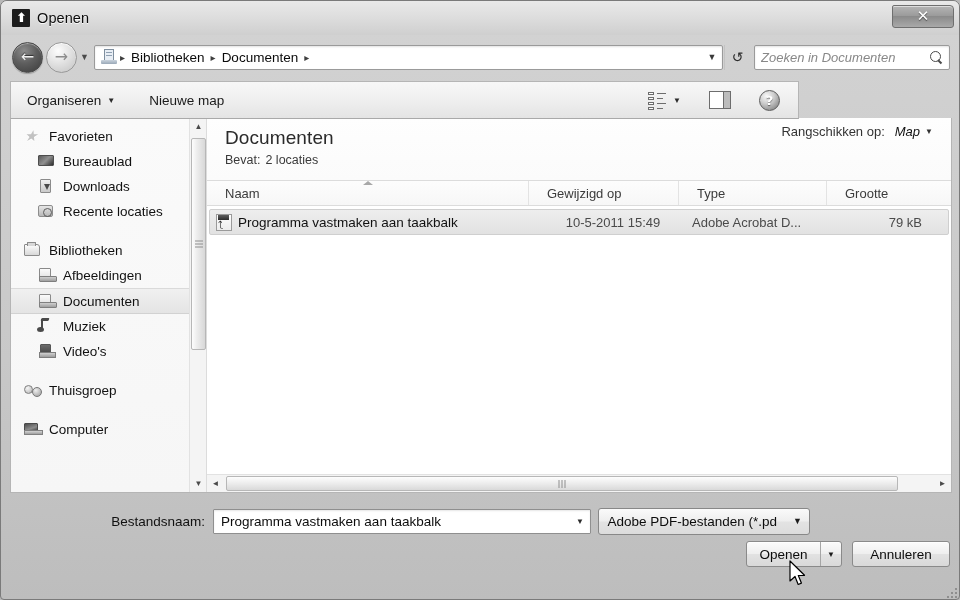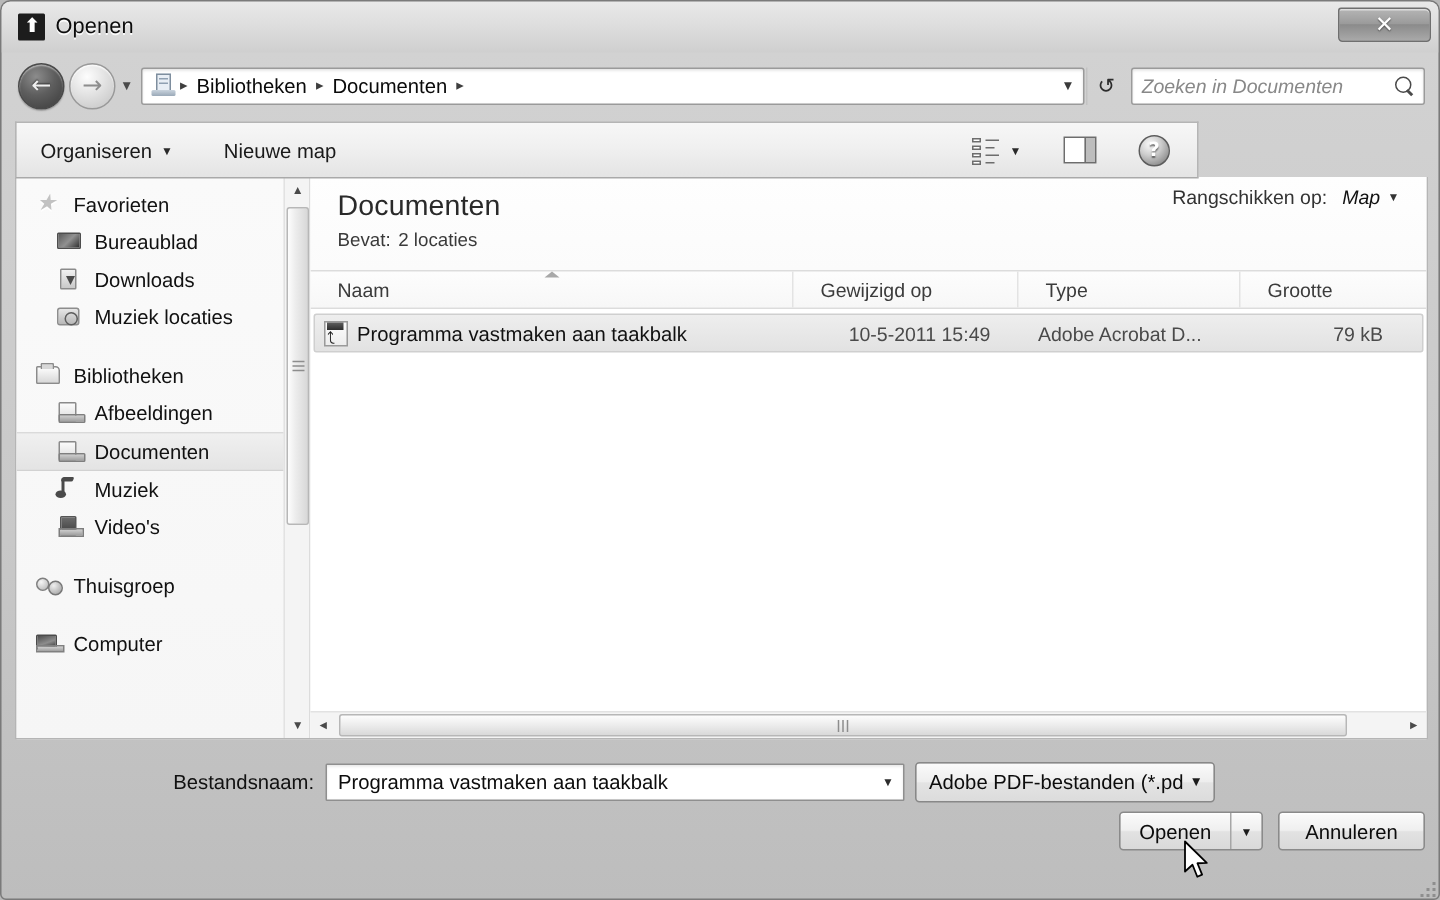--- a/index.html
+++ b/index.html
@@ -405,20 +405,21 @@
   .fn-caret {
     width: 17px; height: 23px; display: flex; align-items: center; justify-content: center;
     color: #2c2c2c; font-size: 8px; cursor: pointer;
   }
   .filter-sel {
     width: 214px; height: 27px; margin-left: 7px;
     background: linear-gradient(180deg,#fafafa 0%,#eeeeee 48%,#e3e3e3 52%,#dcdcdc 100%);
     border: 1px solid #888; border-radius: 3px;
     display: flex; align-items: center; padding: 0 3px 0 8px;
     cursor: pointer;
+    gap: 12px;
   }
   .filter-sel .v { flex: 1; font-size: 13.5px; color: #0c0c0c; white-space: nowrap; overflow: hidden; }
   .filter-sel .cv { width: 17px; text-align: center; font-size: 9px; color: #1c1c1c; }
 
   .brow2 {
     position: absolute; right: 11px; top: 46px;
     display: flex; align-items: center; gap: 10px;
   }
   .btn {
     height: 26px;
@@ -556,21 +557,21 @@
         <div class="sb-row child">
           <span class="sb-ic">
               <i class="ic-dl"></i>
             </span>
           <span>Downloads</span>
         </div>
         <div class="sb-row child">
           <span class="sb-ic">
               <i class="ic-recent"></i>
             </span>
-          <span>Muziek locaties</span>
+          <span>Recente locaties</span>
         </div>
 
         <div class="sb-gap"></div>
 
         <div class="sb-row">
           <span class="sb-ic">
               <i class="ic-lib"></i>
             </span>
           <span>Bibliotheken</span>
         </div>

